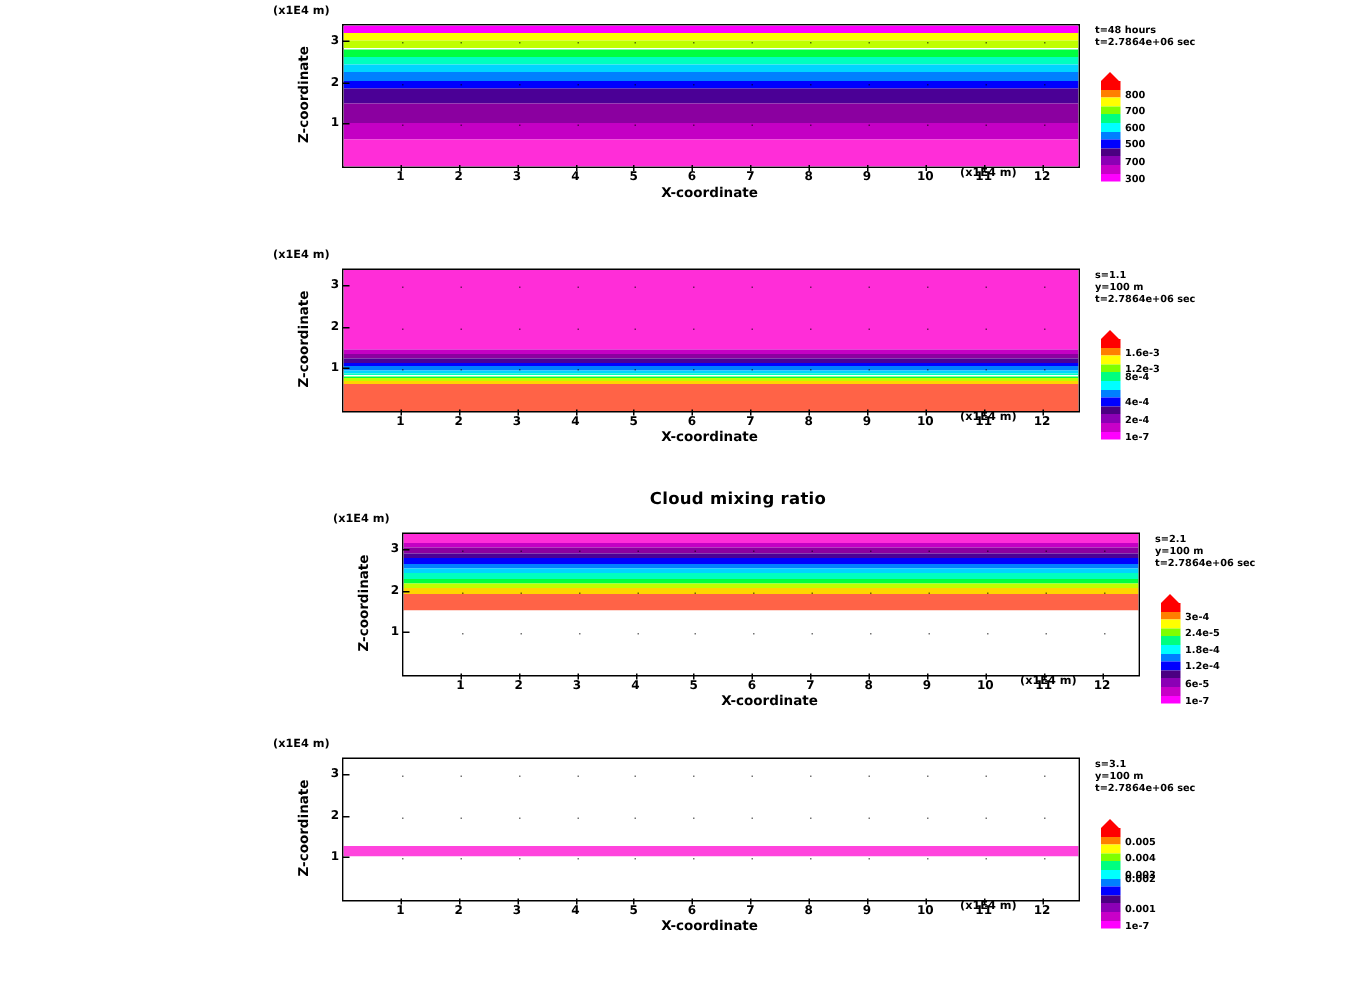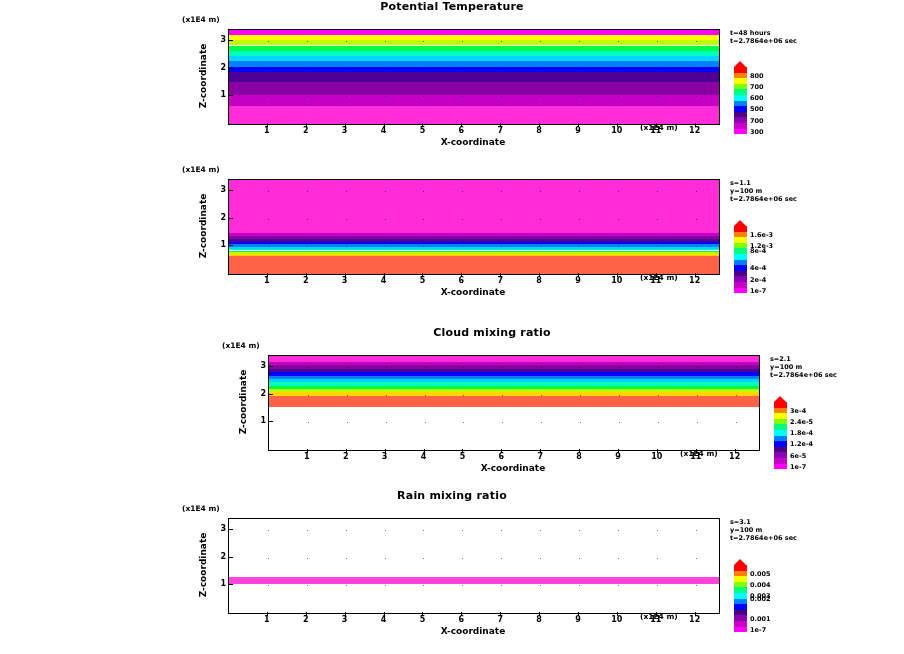--- a/index.html
+++ b/index.html
@@ -115,21 +115,20 @@
     left:0;
     white-space:nowrap;
     transform:translateY(-50%);
   }
 </style>
 </head>
 <body>
 
 <div id="figure">
     <div class="panel" style="top: 0px;">
-      <div class="title">Potential Temperature</div>
       <div class="plot-wrap">
         <div class="yunit">(x1E4 m)</div>
         <div class="ylabel">
           <span>Z-coordinate</span>
         </div>
         <div class="axis-box">
           <div class="bands">
             <div class="band" style="top: 0%; height: 5.5%; background: rgb(255, 0, 255);"></div>
             <div class="band" style="top: 5.5%; height: 5.5%; background: rgb(255, 255, 0);"></div>
             <div class="band" style="top: 11%; height: 5.5%; background: rgb(191, 255, 0);"></div>
@@ -489,21 +488,20 @@
           <div class="cbar-label" style="top: 71.72px;">3e-4</div>
           <div class="cbar-label" style="top: 82.92px;">2.4e-5</div>
           <div class="cbar-label" style="top: 94.12px;">1.8e-4</div>
           <div class="cbar-label" style="top: 105.32px;">1.2e-4</div>
           <div class="cbar-label" style="top: 116.52px;">6e-5</div>
           <div class="cbar-label" style="top: 127.72px;">1e-7</div>
         </div>
       </div>
     </div>
     <div class="panel" style="top: 489px;">
-      <div class="title">Rain mixing ratio</div>
       <div class="plot-wrap">
         <div class="yunit">(x1E4 m)</div>
         <div class="ylabel">
           <span>Z-coordinate</span>
         </div>
         <div class="axis-box">
           <div class="bands">
             <div class="band" style="top: 0%; height: 62%; background: rgb(255, 255, 255);"></div>
             <div class="band" style="top: 62%; height: 7.5%; background: rgb(255, 68, 221);"></div>
             <div class="band" style="top: 69.5%; height: 30.5%; background: rgb(255, 255, 255);"></div>

